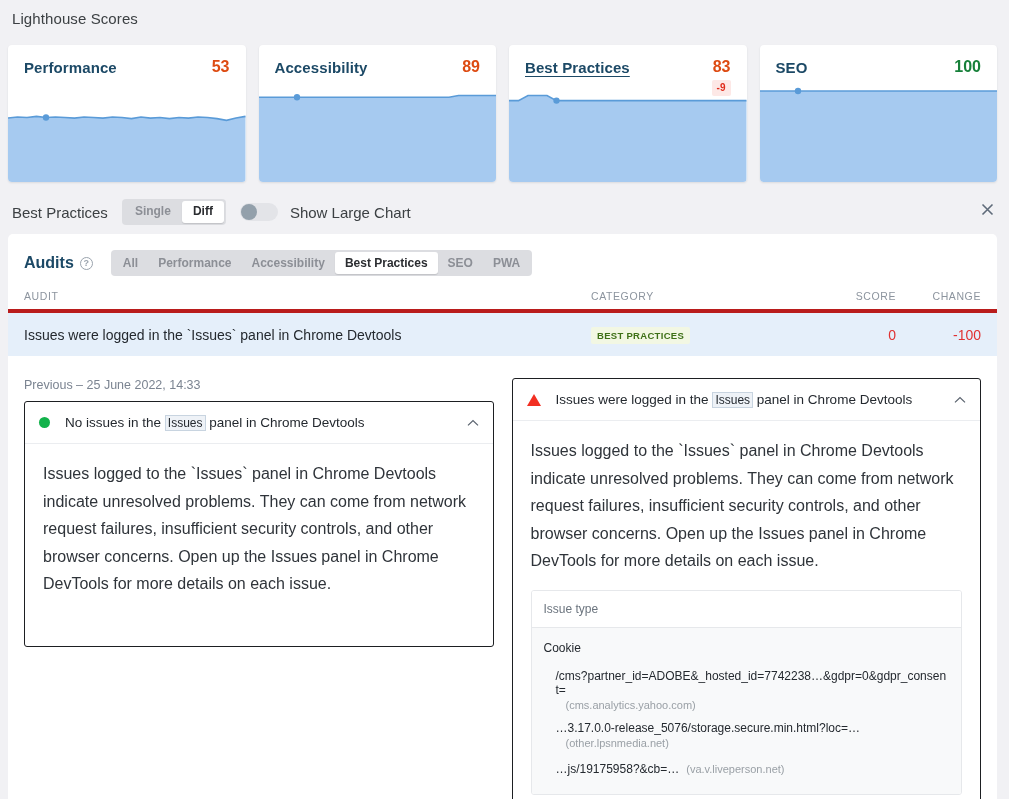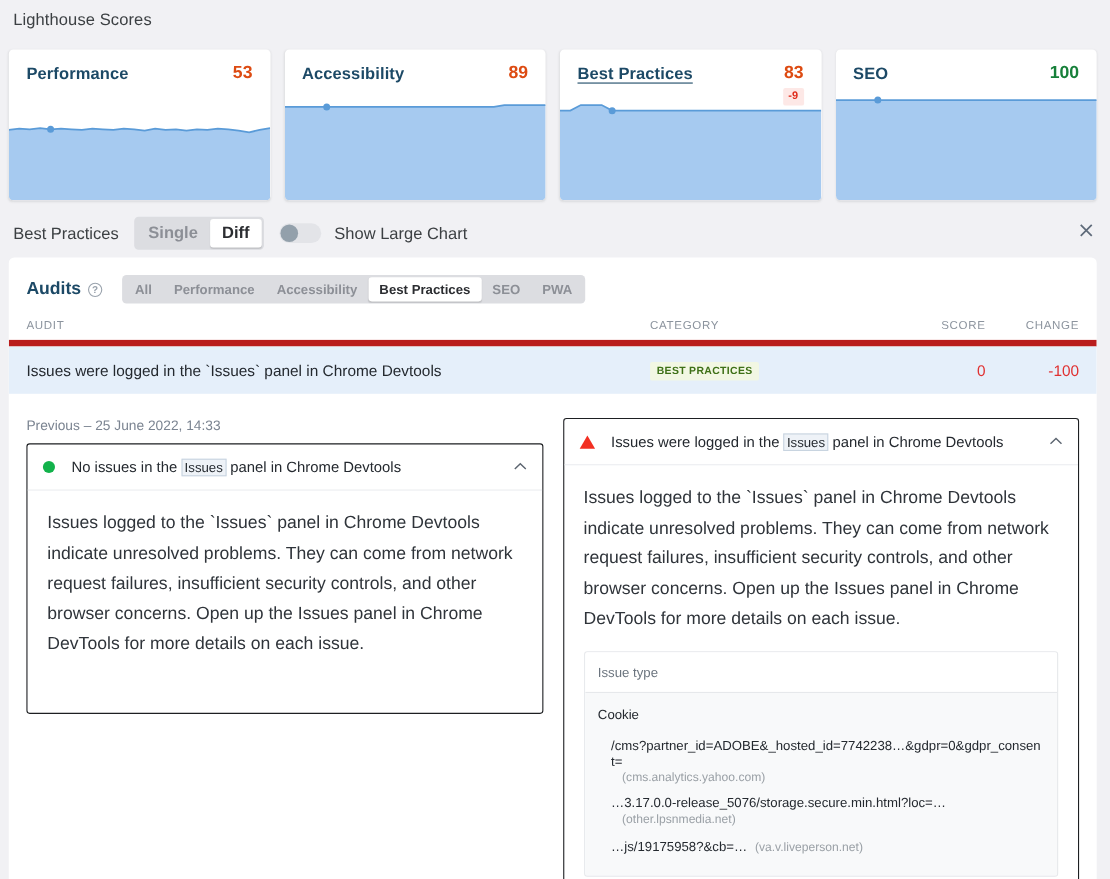--- a/index.html
+++ b/index.html
@@ -61,21 +61,21 @@
   }
   .section-title { font-size: 15px; color: #3c4043; }
 
   .segmented {
     display: flex; align-items: center;
     margin-left: 14px;
     background: #dcdde1; border-radius: 4px;
     padding: 2px;
   }
   .seg {
-    font-size: 15px; font-weight: bold; color: #8c8f96;
+    font-size: 12px; font-weight: bold; color: #8c8f96;
     padding: 3px 11px; border-radius: 3px; cursor: pointer;
     line-height: 1.3;
   }
   .seg.active { background: #ffffff; color: #2b2d31; box-shadow: 0 1px 1px rgba(0,0,0,.12); }
 
   .toggle {
     margin-left: 14px; width: 38px; height: 18px;
     background: #e3e4e8; border-radius: 9px;
     position: relative; cursor: pointer;
   }
@@ -122,21 +122,21 @@
     font-size: 12px; color: #8c8f96; font-weight: bold;
     padding: 4px 10px; border-radius: 3px; cursor: pointer; white-space: nowrap;
   }
   .ftab.active { background: #ffffff; color: #2b2d31; box-shadow: 0 1px 1px rgba(0,0,0,.12); }
 
   
   .audit-table { margin-top: 14px; width: 100%; }
   .th-row {
     display: flex; align-items: center;
     padding: 0 16px 7px 16px;
-    border-bottom: 6px solid #b91c1c;
+    border-bottom: 4px solid #b91c1c;
   }
   .th {
     font-size: 10.5px; color: #8c949e; letter-spacing: .6px;
   }
   .col-audit  { flex: 1 1 auto; }
   .col-cat    { width: 220px; }
   .col-score  { width: 85px; text-align: right; }
   .col-change { width: 85px; text-align: right; }
 
   .tr-row {

